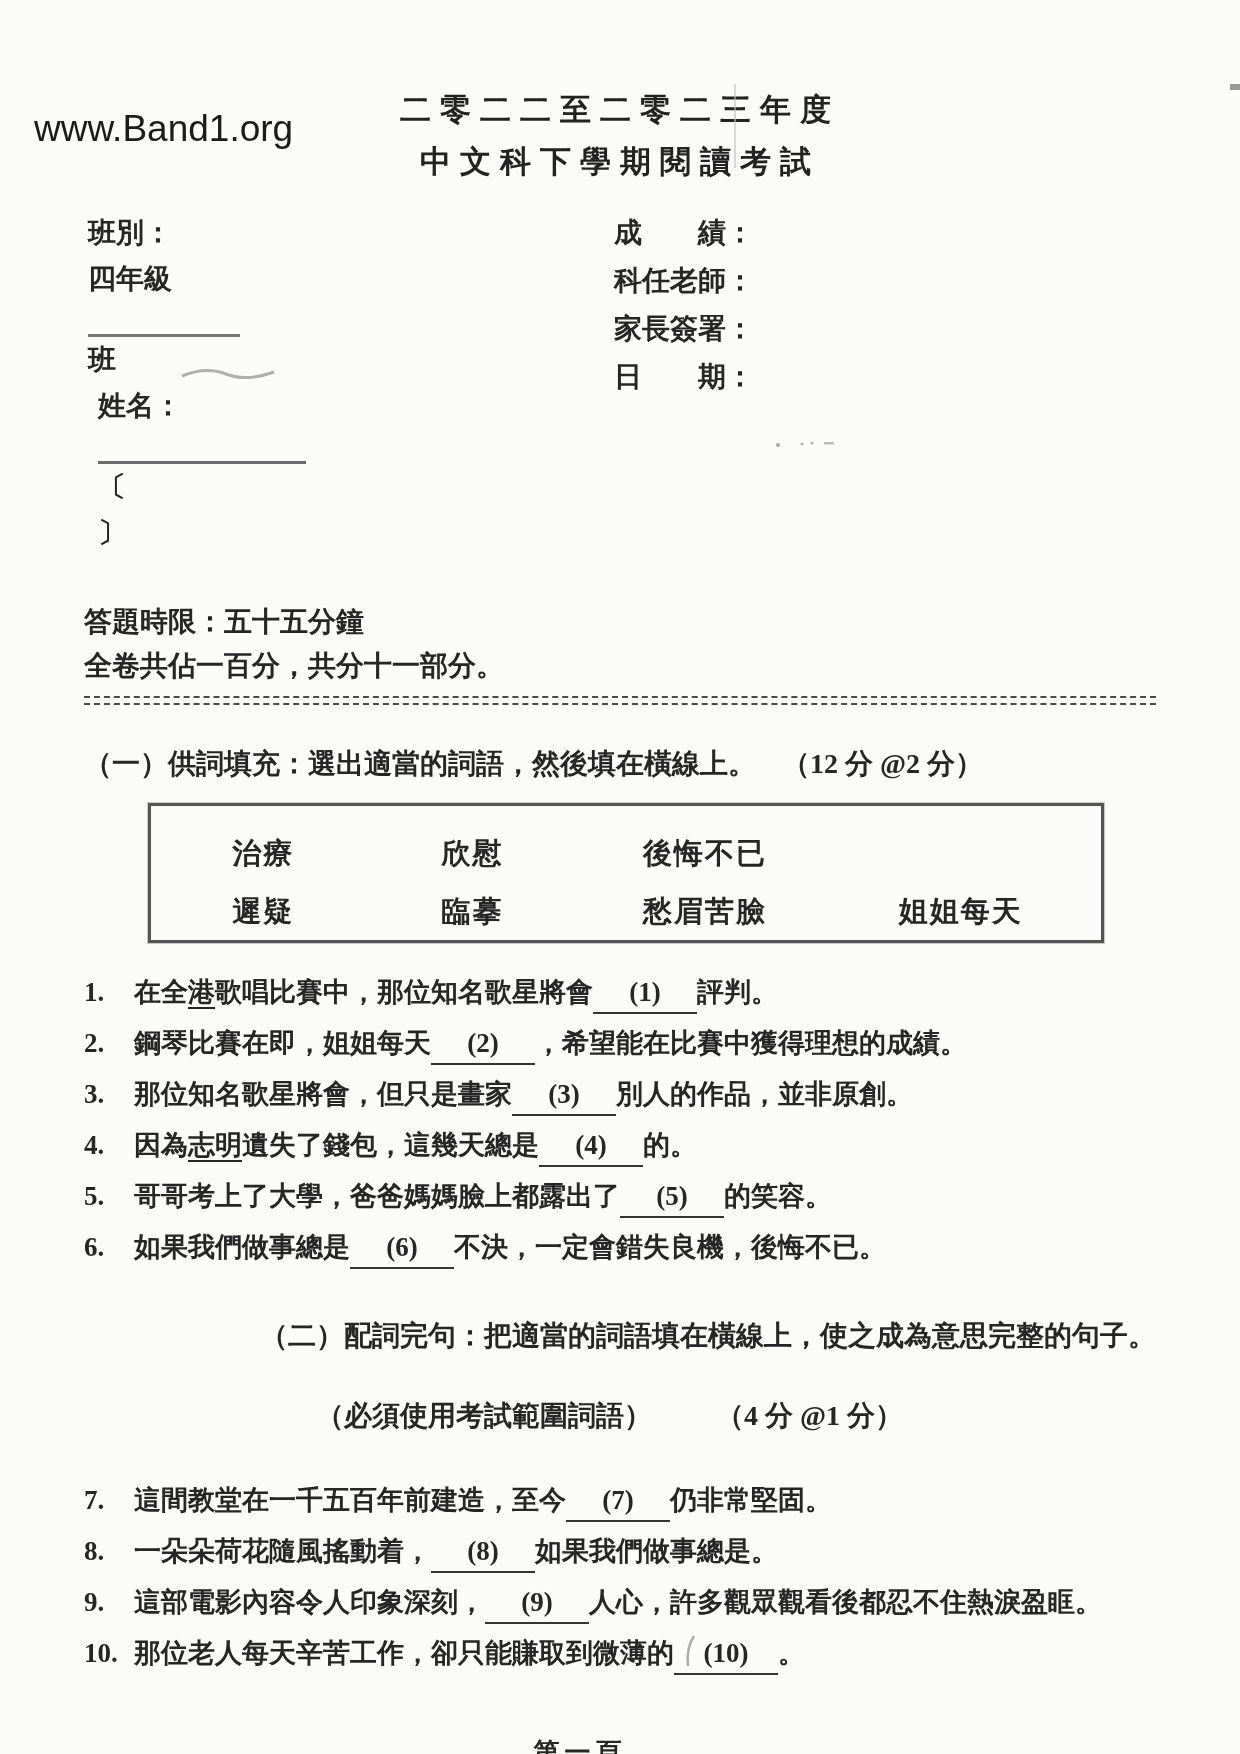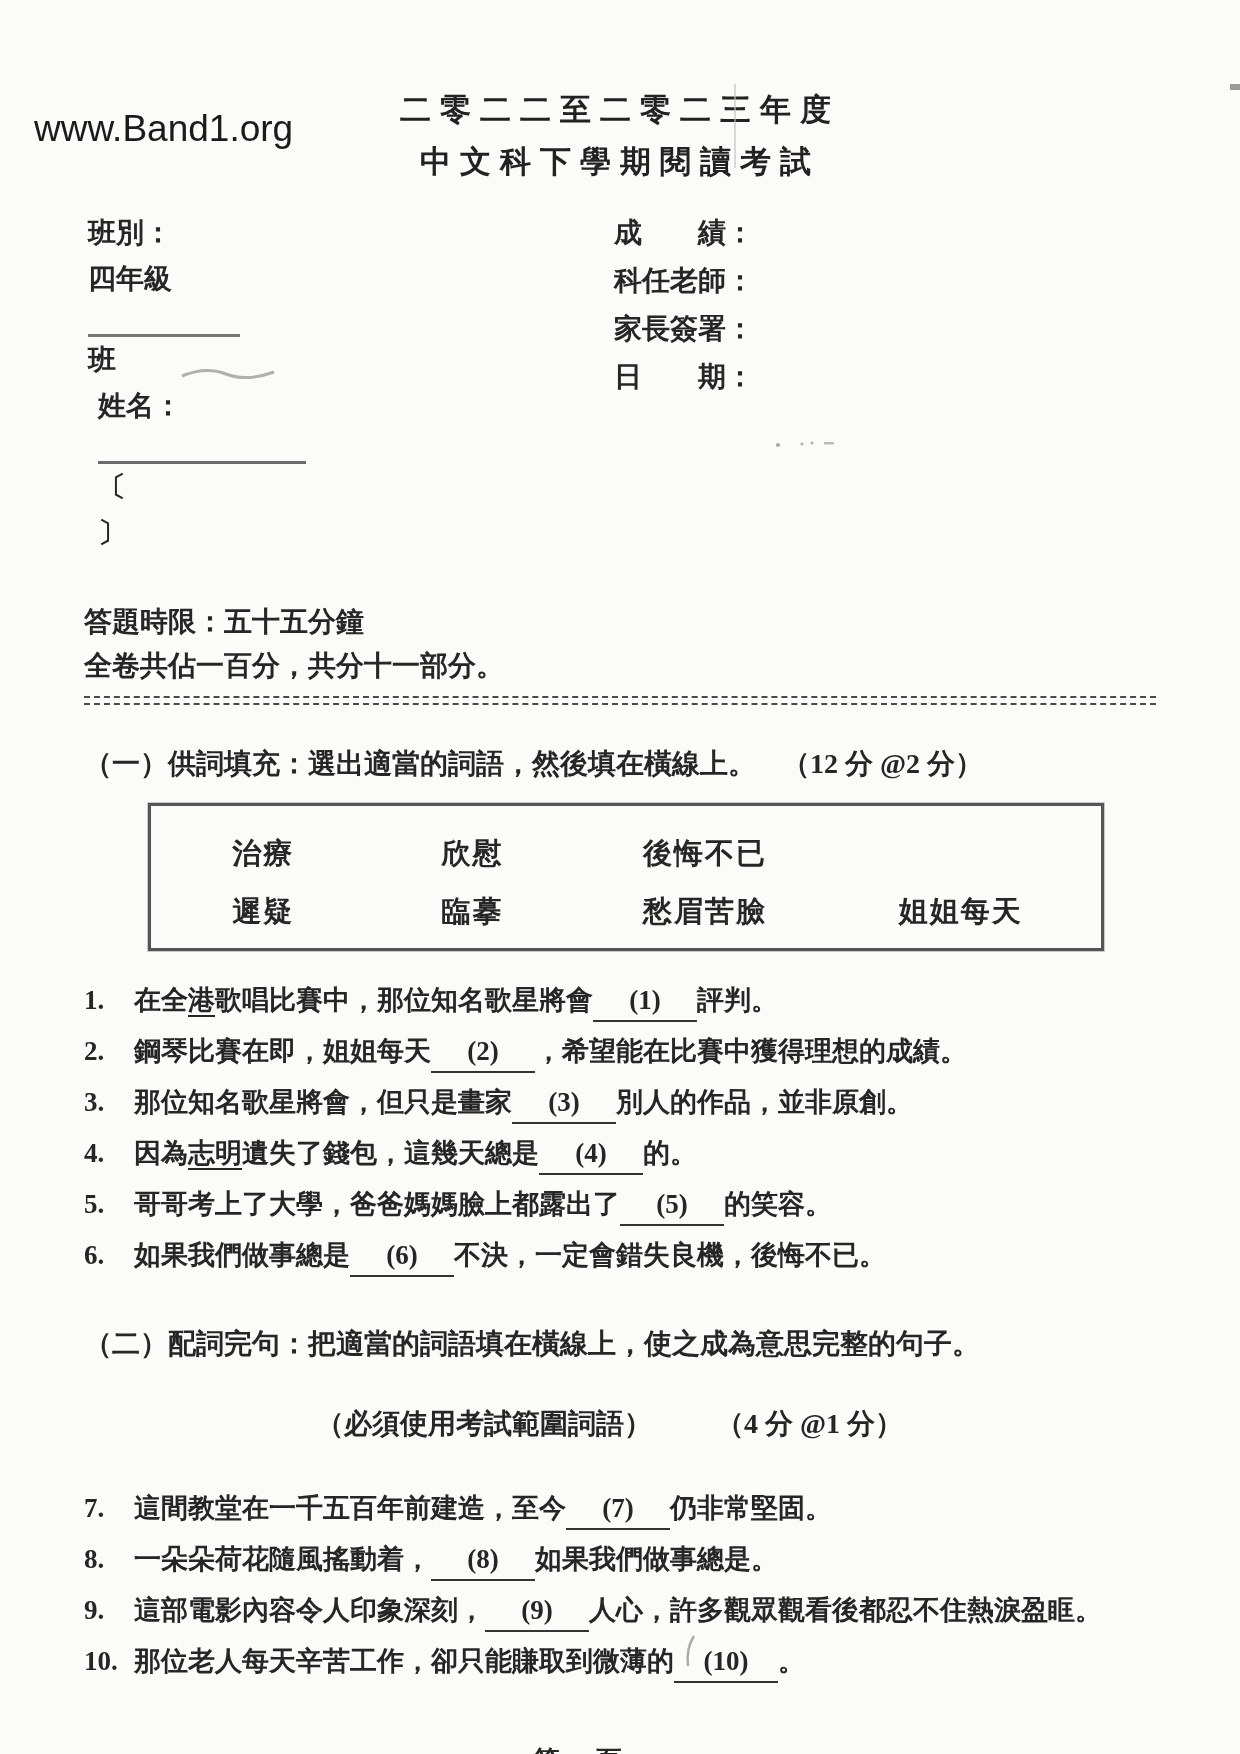--- a/index.html
+++ b/index.html
@@ -51,37 +51,37 @@
   }
 
   .section-heading { margin-top: 38px; font-size: 28px; font-weight: 600; line-height: 42px; }
   .section-marks { margin-left: 26px; }
 
   .word-box {
     margin: 18px auto 0 64px;
     width: 930px;
     border: 3px solid #555;
     box-shadow: 0 0 0 1px #c9c9c9;
-    padding: 18px 10px 8px 10px;
+    padding: 18px 10px 0 10px;
   }
   .word-row { display: grid; grid-template-columns: 22% 23% 27% 28%; }
   .word-cell { text-align: center; font-size: 29px; font-weight: 600; line-height: 58px; letter-spacing: 2px; }
 
   .questions { margin-top: 26px; }
   .question { display: flex; font-size: 27px; font-weight: 600; line-height: 47px; margin-bottom: 4px; }
   .qnum { width: 50px; flex-shrink: 0; }
   .qtext { flex: 1; }
   .noun { text-decoration: underline; text-underline-offset: 6px; }
   .blank {
     display: inline-block; min-width: 60px; text-align: center;
     border-bottom: 2px solid #333;
     padding: 0 22px; line-height: 40px;
   }
 
-  .section2-block { margin-top: 44px; }
+  .section2-block { margin-top: 44px; text-align: right; }
   .section2-note { margin-left: 232px; display: flex; gap: 64px; }
 
   .footer { margin-top: 58px; text-align: center; font-size: 26px; font-weight: 600; letter-spacing: 5px; margin-right: 80px; }
 
   
   .artifact { position: absolute; pointer-events: none; }
   .art-topright-line { left: 734px; top: 0; width: 2px; height: 84px; background: #c2c2c2; opacity: .6; }
   .art-corner { right: 0; top: 0; width: 10px; height: 6px; background: #6f6f6f; opacity: .7; }
   .art-name-squiggle { left: 178px; top: 278px; opacity: .75; }
   .art-date-marks { left: 772px; top: 352px; opacity: .55; }

